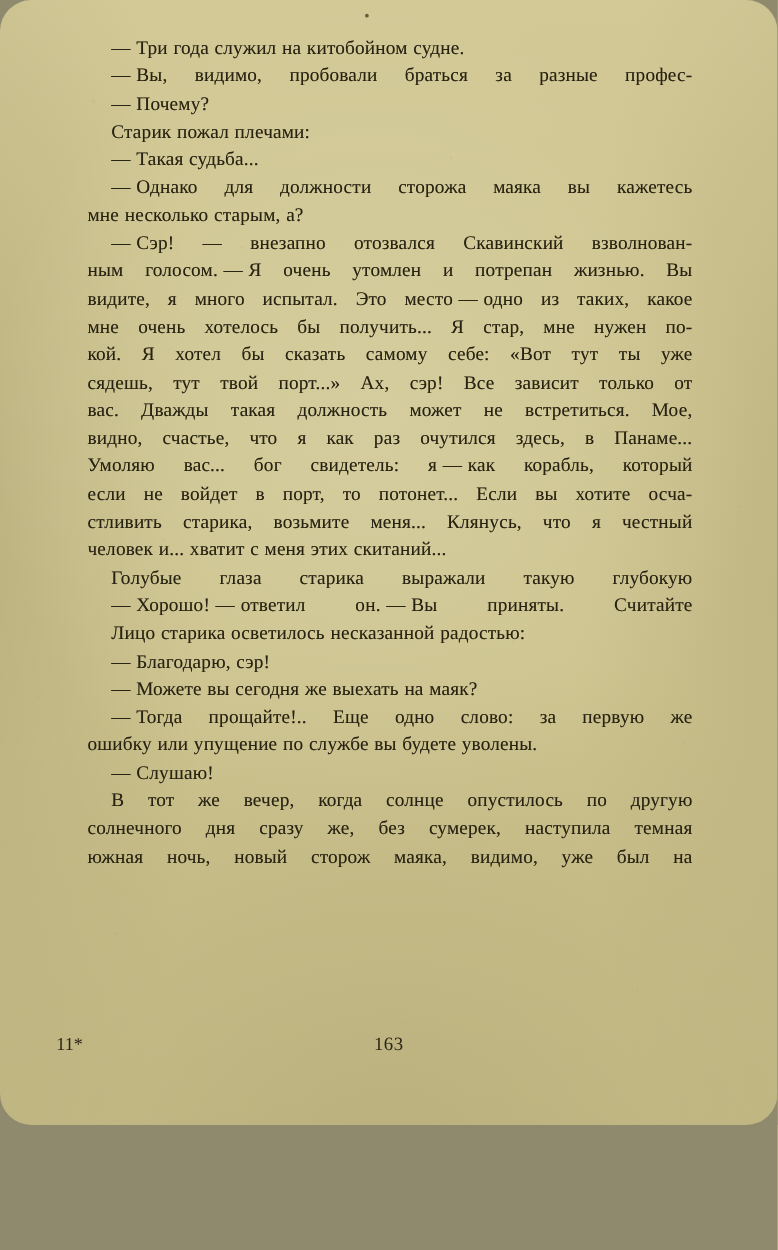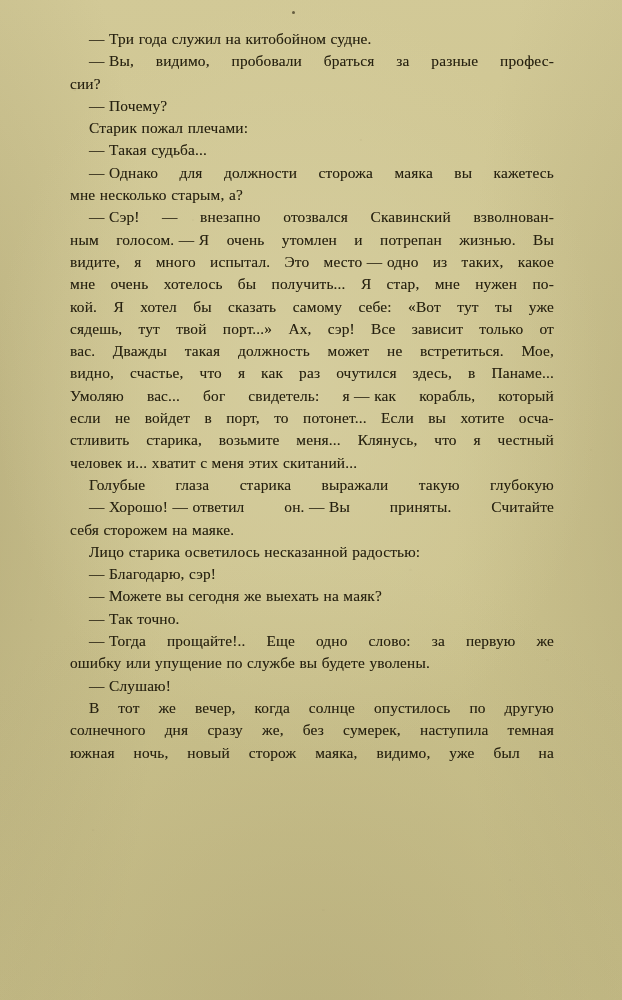--- a/index.html
+++ b/index.html
@@ -4,32 +4,33 @@
 <title>Scanned book page 163</title>
 <style>
   html, body {
     margin: 0;
     padding: 0;
     background: #8f8a6e;
   }
   .page {
     position: relative;
     width: 622px;
-    height: 1000px;
+    height: 900px;
     margin: 0 auto;
     overflow: hidden;
     background: #cdc48f;
     background-image:
       radial-gradient(ellipse 70% 55% at 48% 38%, rgba(214,206,160,0.85) 0%, rgba(205,196,143,0.0) 70%),
       radial-gradient(ellipse 120% 80% at 50% 105%, rgba(176,166,119,0.55) 0%, rgba(205,196,143,0.0) 62%),
       radial-gradient(ellipse 60% 120% at -8% 50%, rgba(168,158,112,0.55) 0%, rgba(205,196,143,0.0) 58%),
       radial-gradient(ellipse 60% 120% at 108% 50%, rgba(172,162,116,0.50) 0%, rgba(205,196,143,0.0) 58%),
       linear-gradient(178deg, #d2c997 0%, #cfc692 28%, #ccc38e 62%, #c6bd87 100%);
     font-family: "Liberation Serif", "DejaVu Serif", serif;
     color: #2b2617;
+    border-radius: 25px;
     -webkit-font-smoothing: antialiased;
   }
 
   
   .grain {
     position: absolute;
     inset: 0;
     pointer-events: none;
     opacity: .35;
     background-image:
@@ -129,21 +130,20 @@
       <p class="line indent">— Три года служил на китобойном судне.</p>
       <p class="line just sp-a lead">
         <span class="w">— Вы,</span>
         <span class="w">видимо,</span>
         <span class="w">пробовали</span>
         <span class="w">браться</span>
         <span class="w">за</span>
         <span class="w">разные</span>
         <span class="w">профес-</span>
       </p>
-      <p class="line">сии?</p>
       <p class="line indent">— Почему?</p>
       <p class="line indent">Старик пожал плечами:</p>
       <p class="line indent">— Такая судьба...</p>
       <p class="line just sp-a lead">
         <span class="w">— Однако</span>
         <span class="w">для</span>
         <span class="w">должности</span>
         <span class="w">сторожа</span>
         <span class="w">маяка</span>
         <span class="w">вы</span>
@@ -278,25 +278,23 @@
         <span class="w">выражали</span>
         <span class="w">такую</span>
         <span class="w">глубокую</span>
       </p>
       <p class="line just sp-a lead">
         <span class="w">— Хорошо! — ответил</span>
         <span class="w">он. — Вы</span>
         <span class="w">приняты.</span>
         <span class="w">Считайте</span>
       </p>
-      <p class="line">себя сторожем на маяке.</p>
       <p class="line indent">Лицо старика осветилось несказанной радостью:</p>
       <p class="line indent">— Благодарю, сэр!</p>
       <p class="line indent">— Можете вы сегодня же выехать на маяк?</p>
-      <p class="line indent">— Так точно.</p>
       <p class="line just sp-a lead">
         <span class="w">— Тогда</span>
         <span class="w">прощайте!..</span>
         <span class="w">Еще</span>
         <span class="w">одно</span>
         <span class="w">слово:</span>
         <span class="w">за</span>
         <span class="w">первую</span>
         <span class="w">же</span>
       </p>
@@ -329,14 +327,18 @@
         <span class="w">новый</span>
         <span class="w">сторож</span>
         <span class="w">маяка,</span>
         <span class="w">видимо,</span>
         <span class="w">уже</span>
         <span class="w">был</span>
         <span class="w">на</span>
       </p>
     </div>
 
+  <div class="footer">
+    <div class="sig">11*</div>
+    <div class="folio">163</div>
+  </div>
 
 </div>
 
 </body></html>

